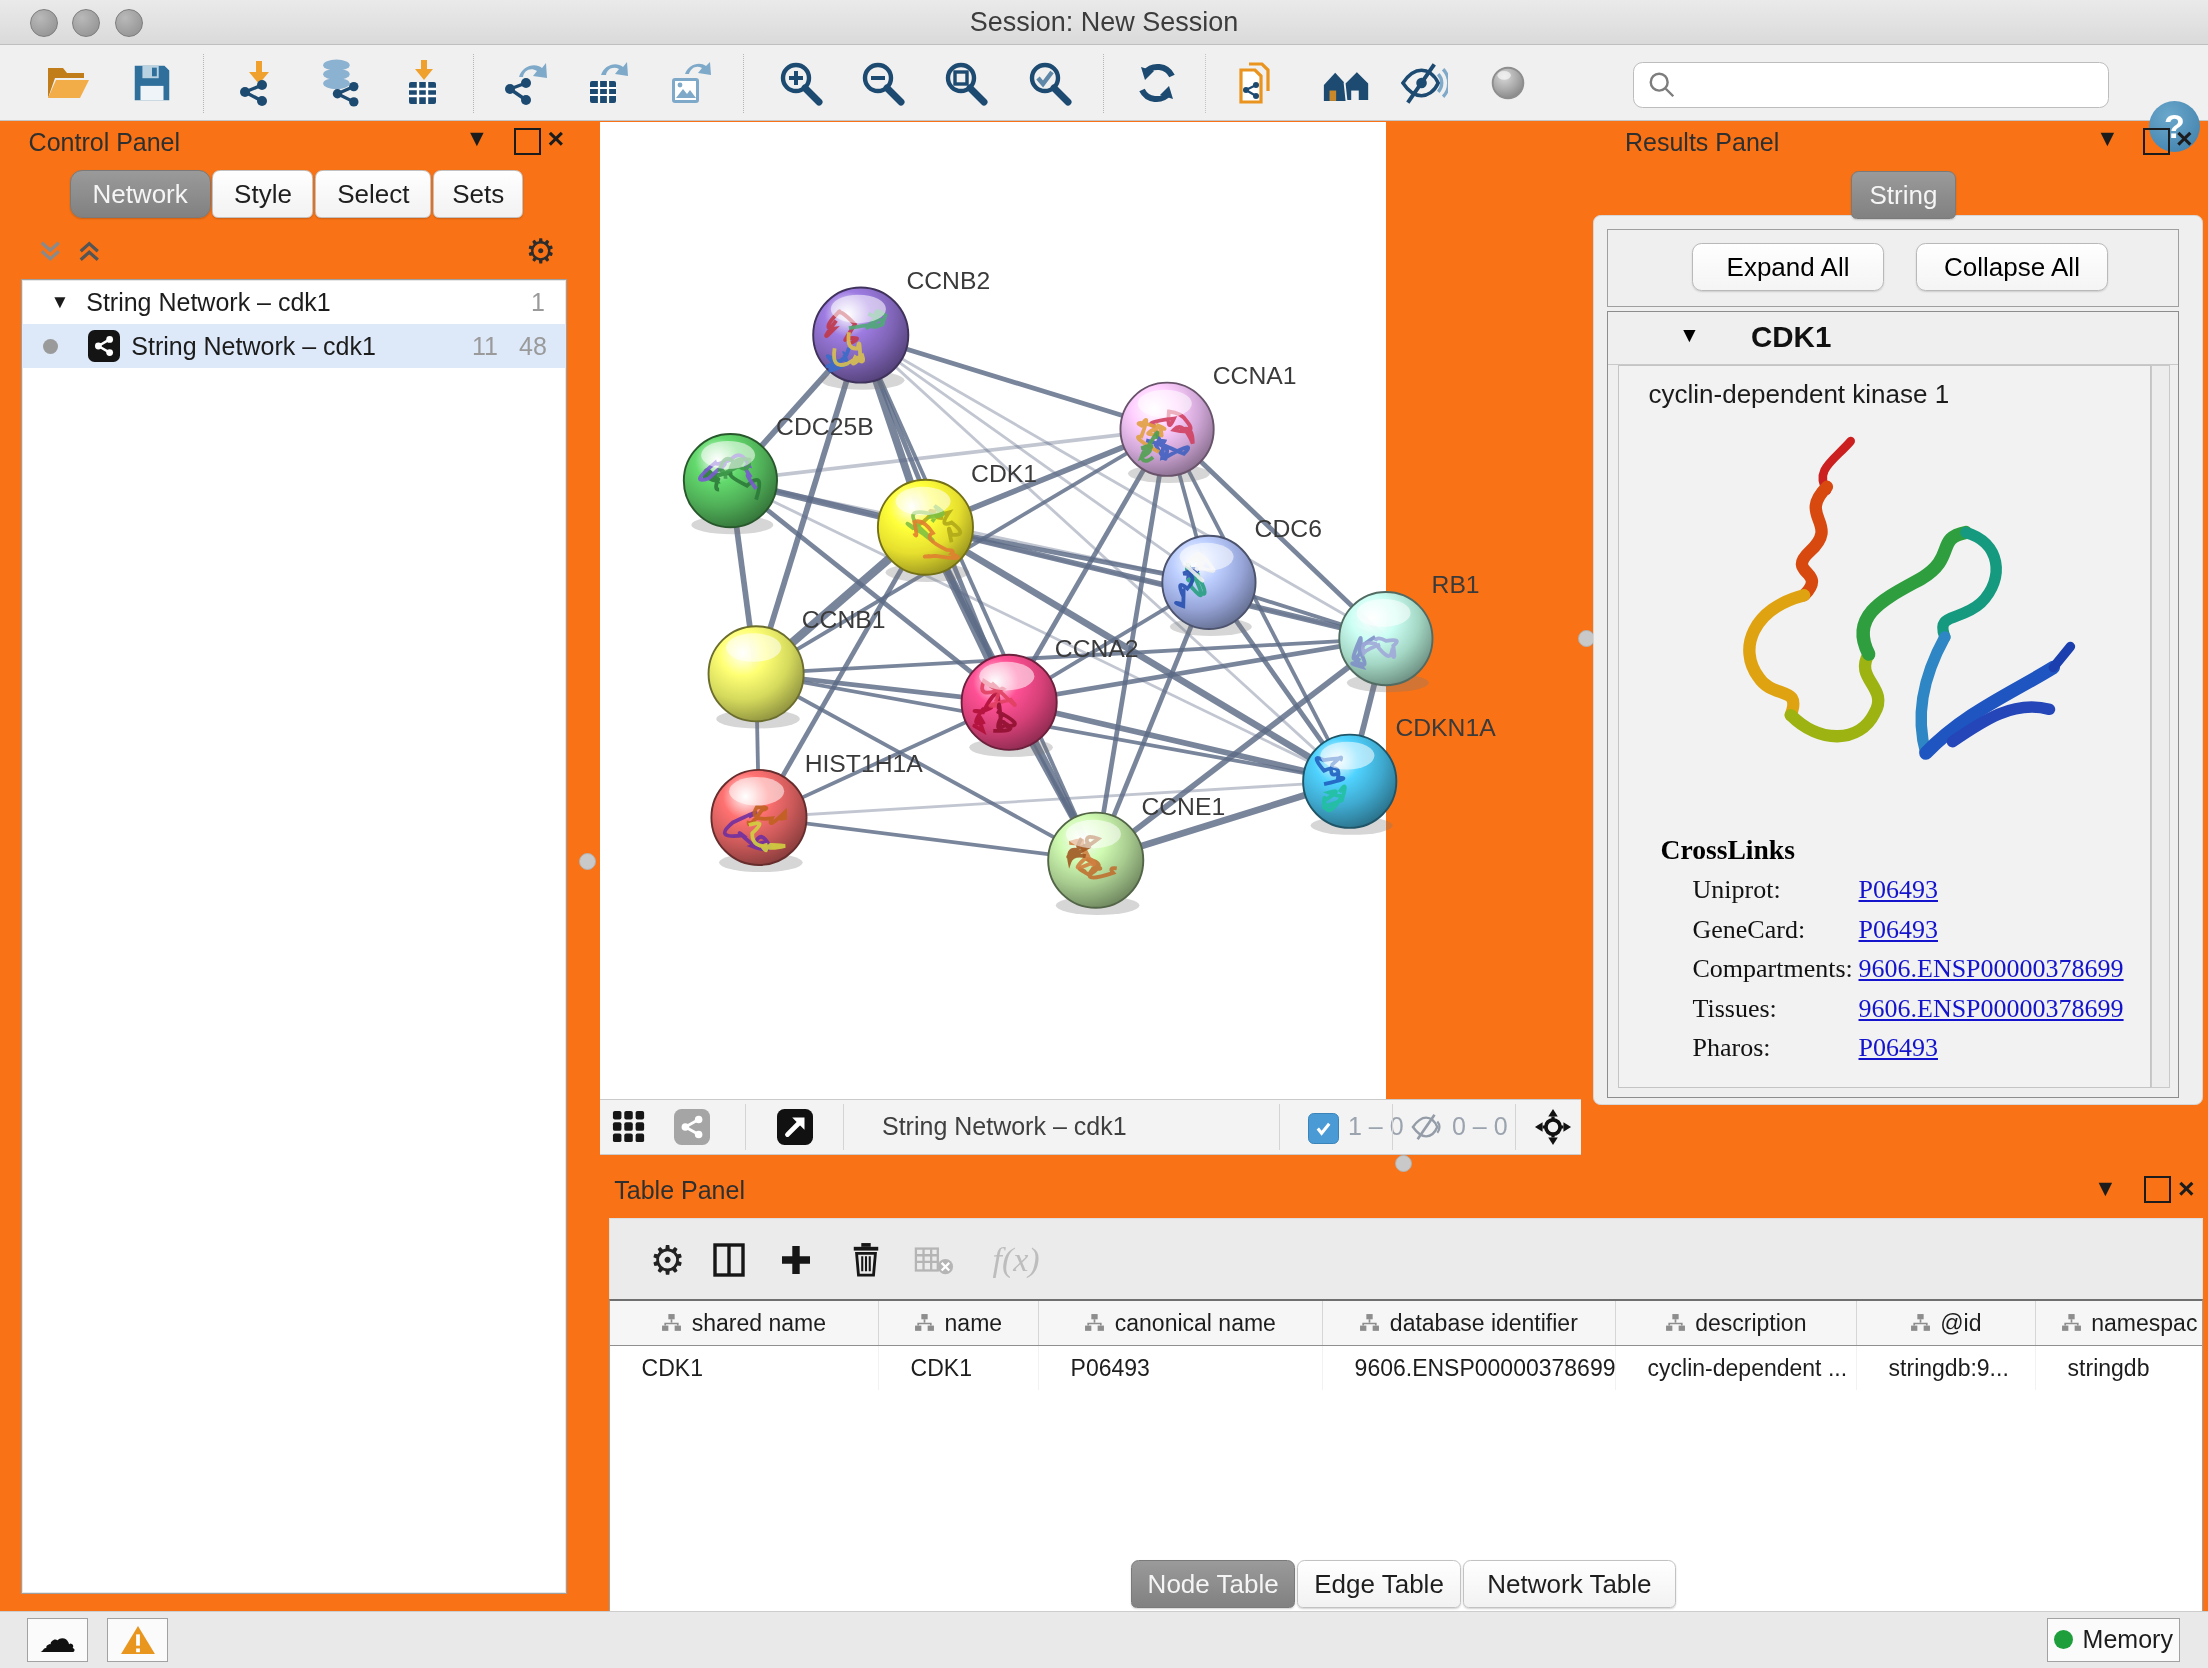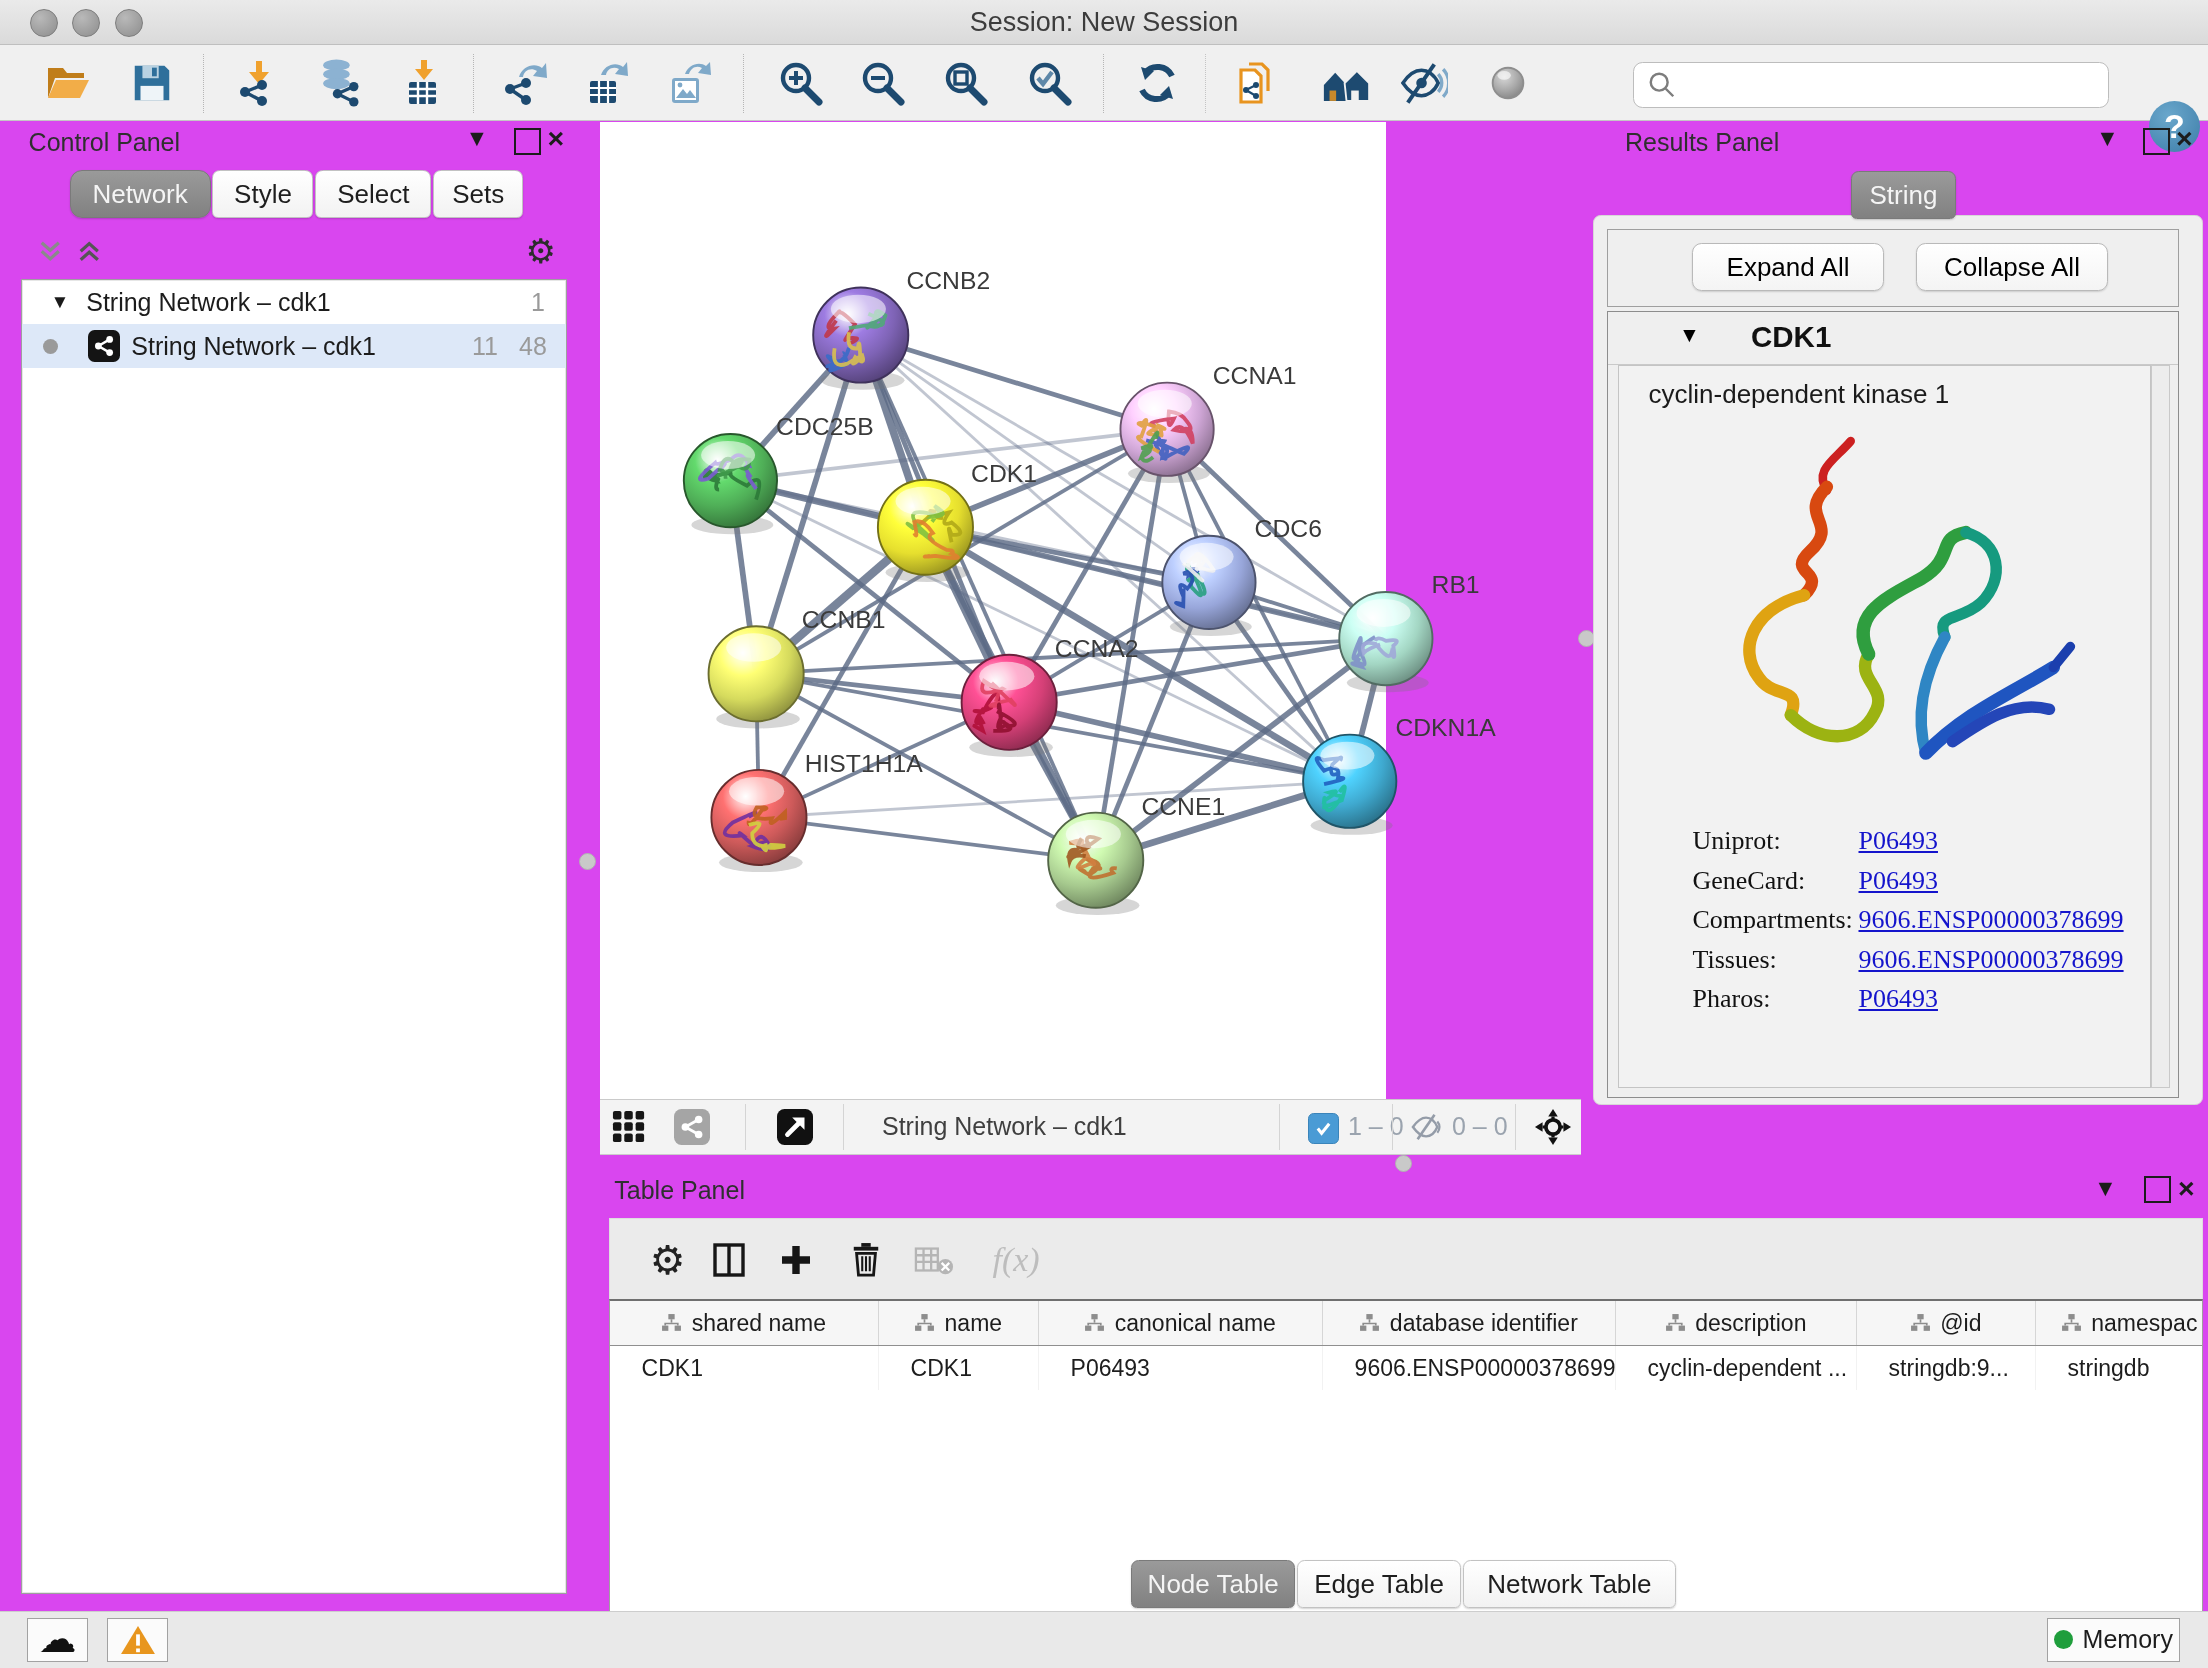--- a/index.html
+++ b/index.html
@@ -1,17 +1,17 @@
 <!DOCTYPE html>
 <html style="font-size:15px"><head>
 <meta charset="utf-8">
 <style>
   html,body{margin:0;padding:0;background:#cfcfcf}
   body{font-family:"Liberation Sans","DejaVu Sans",sans-serif;-webkit-font-smoothing:antialiased}
-  .window{position:relative;width:2208px;height:1668px;background:#d946ef;overflow:hidden}
+  .window{position:relative;width:2208px;height:1668px;background:#f97316;overflow:hidden}
 
   
   .titlebar{position:absolute;top:0;left:0;width:100%;height:44px;background:linear-gradient(#eaeaea,#dadada);border-bottom:1px solid #bfbfbf}
   .traffic{position:absolute;top:8.6px;width:26px;height:26px;border-radius:50%;background:radial-gradient(circle at 35% 30%,#b9b9b9,#8d8d8d);border:1px solid #7d7d7d}
   .win-title{position:absolute;top:6.7px;left:0;right:0;text-align:center;font-size:27px;color:#3c3c3c}
 
   
   .toolbar{position:absolute;top:45px;left:0;width:100%;height:75px;background:#f0f0f0;border-bottom:1.9px solid #c5c5c5}
   .tb-btn{position:absolute;top:12.4px;width:51px;height:51px;display:flex;align-items:center;justify-content:center;cursor:default}
   .tb-sep{position:absolute;top:8.6px;height:59px;border-left:1.9px dotted #b5b5b5}
@@ -611,20 +611,21 @@
             <path d="M152,306 C182,336 224,336 240,304 C256,277 218,268 234,242" stroke="#9cb312" stroke-width="13"></path>
             <path d="M234,242 C212,200 254,182 290,162 C326,140 304,120 336,114" stroke="#2f9e3f" stroke-width="14"></path>
             <path d="M336,114 C372,124 378,162 352,188 C330,208 304,198 314,224" stroke="#169a7f" stroke-width="12"></path>
             <path d="M314,224 C292,264 282,304 294,346" stroke="#2f86c4" stroke-width="12"></path>
             <path d="M294,346 C334,304 386,282 428,256" stroke="#1f55c0" stroke-width="14"></path>
             <path d="M424,300 C386,290 354,312 322,334" stroke="#2446b8" stroke-width="12"></path>
             <path d="M428,256 L446,234" stroke="#1b3fae" stroke-width="10"></path>
           </g>
         </svg>
 
+        <div style="margin:17px 0 3.8px 42px;font-family:'Liberation Serif','DejaVu Serif',serif;font-size:27.6px;font-weight:bold;color:#000">CrossLinks</div>
         <div id="xlinks">
             <div class="xlink-row">
               <span class="lbl">Uniprot:</span>
               <a href="#">P06493</a>
             </div>
             <div class="xlink-row">
               <span class="lbl">GeneCard:</span>
               <a href="#">P06493</a>
             </div>
             <div class="xlink-row">

